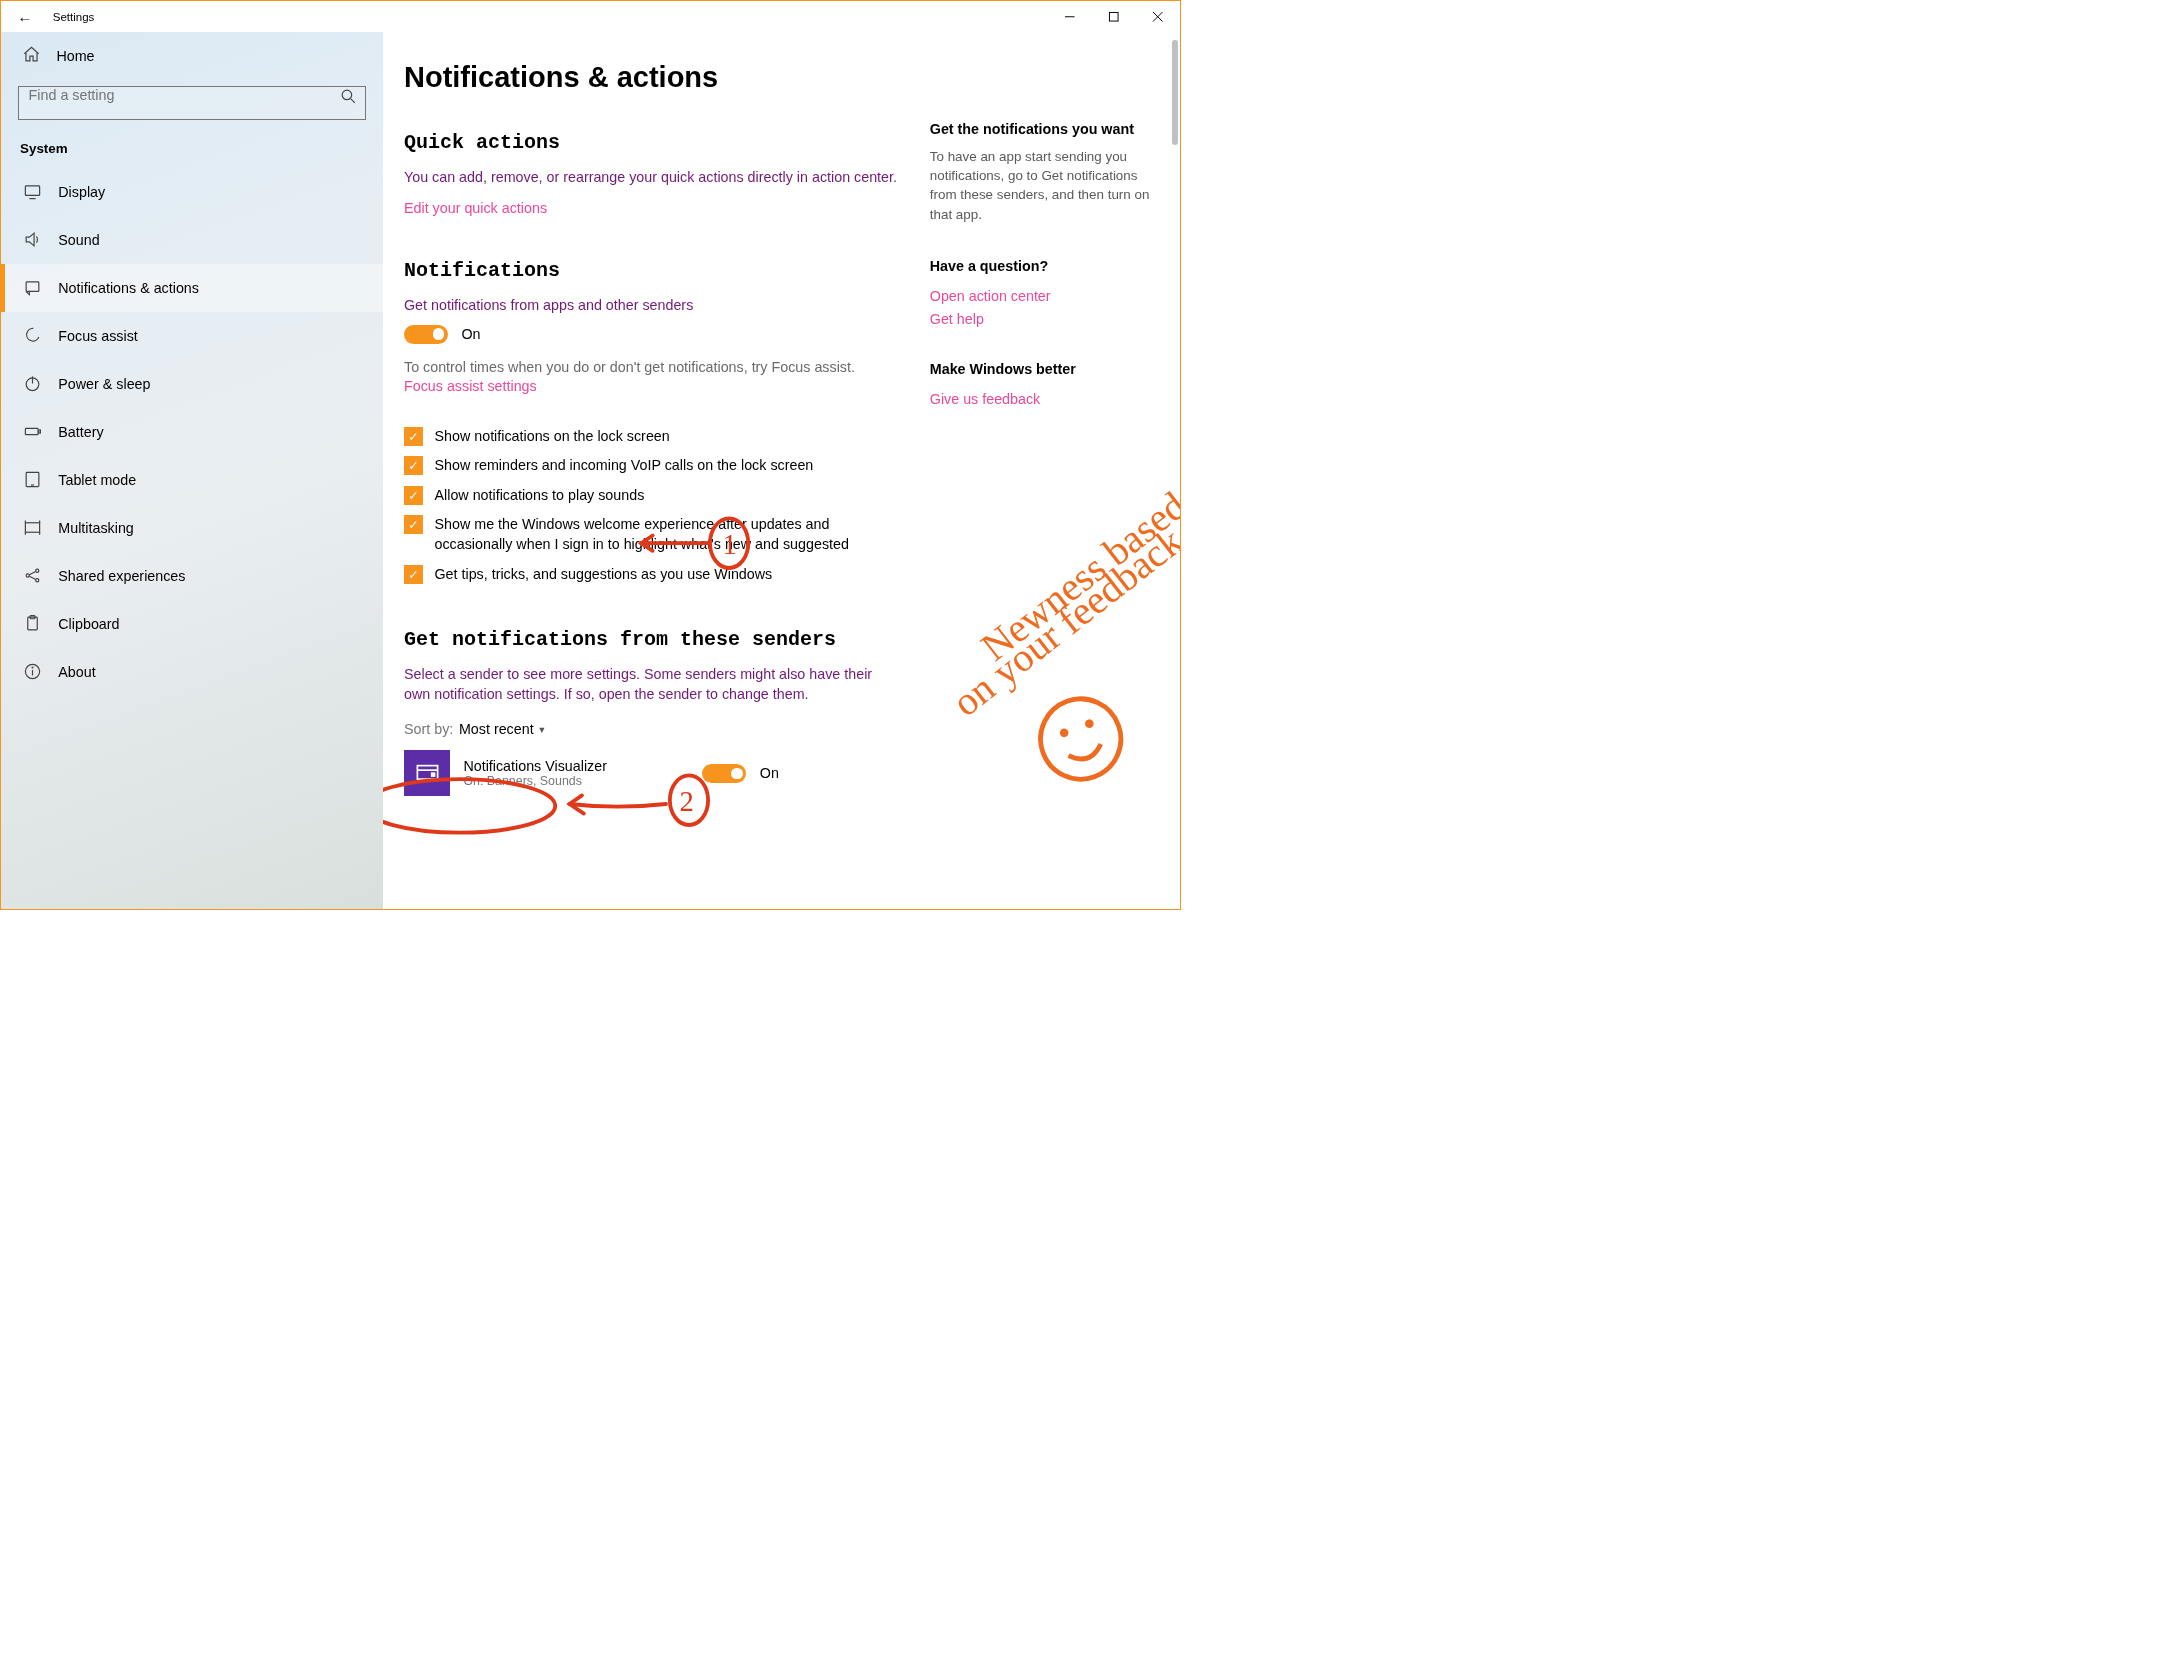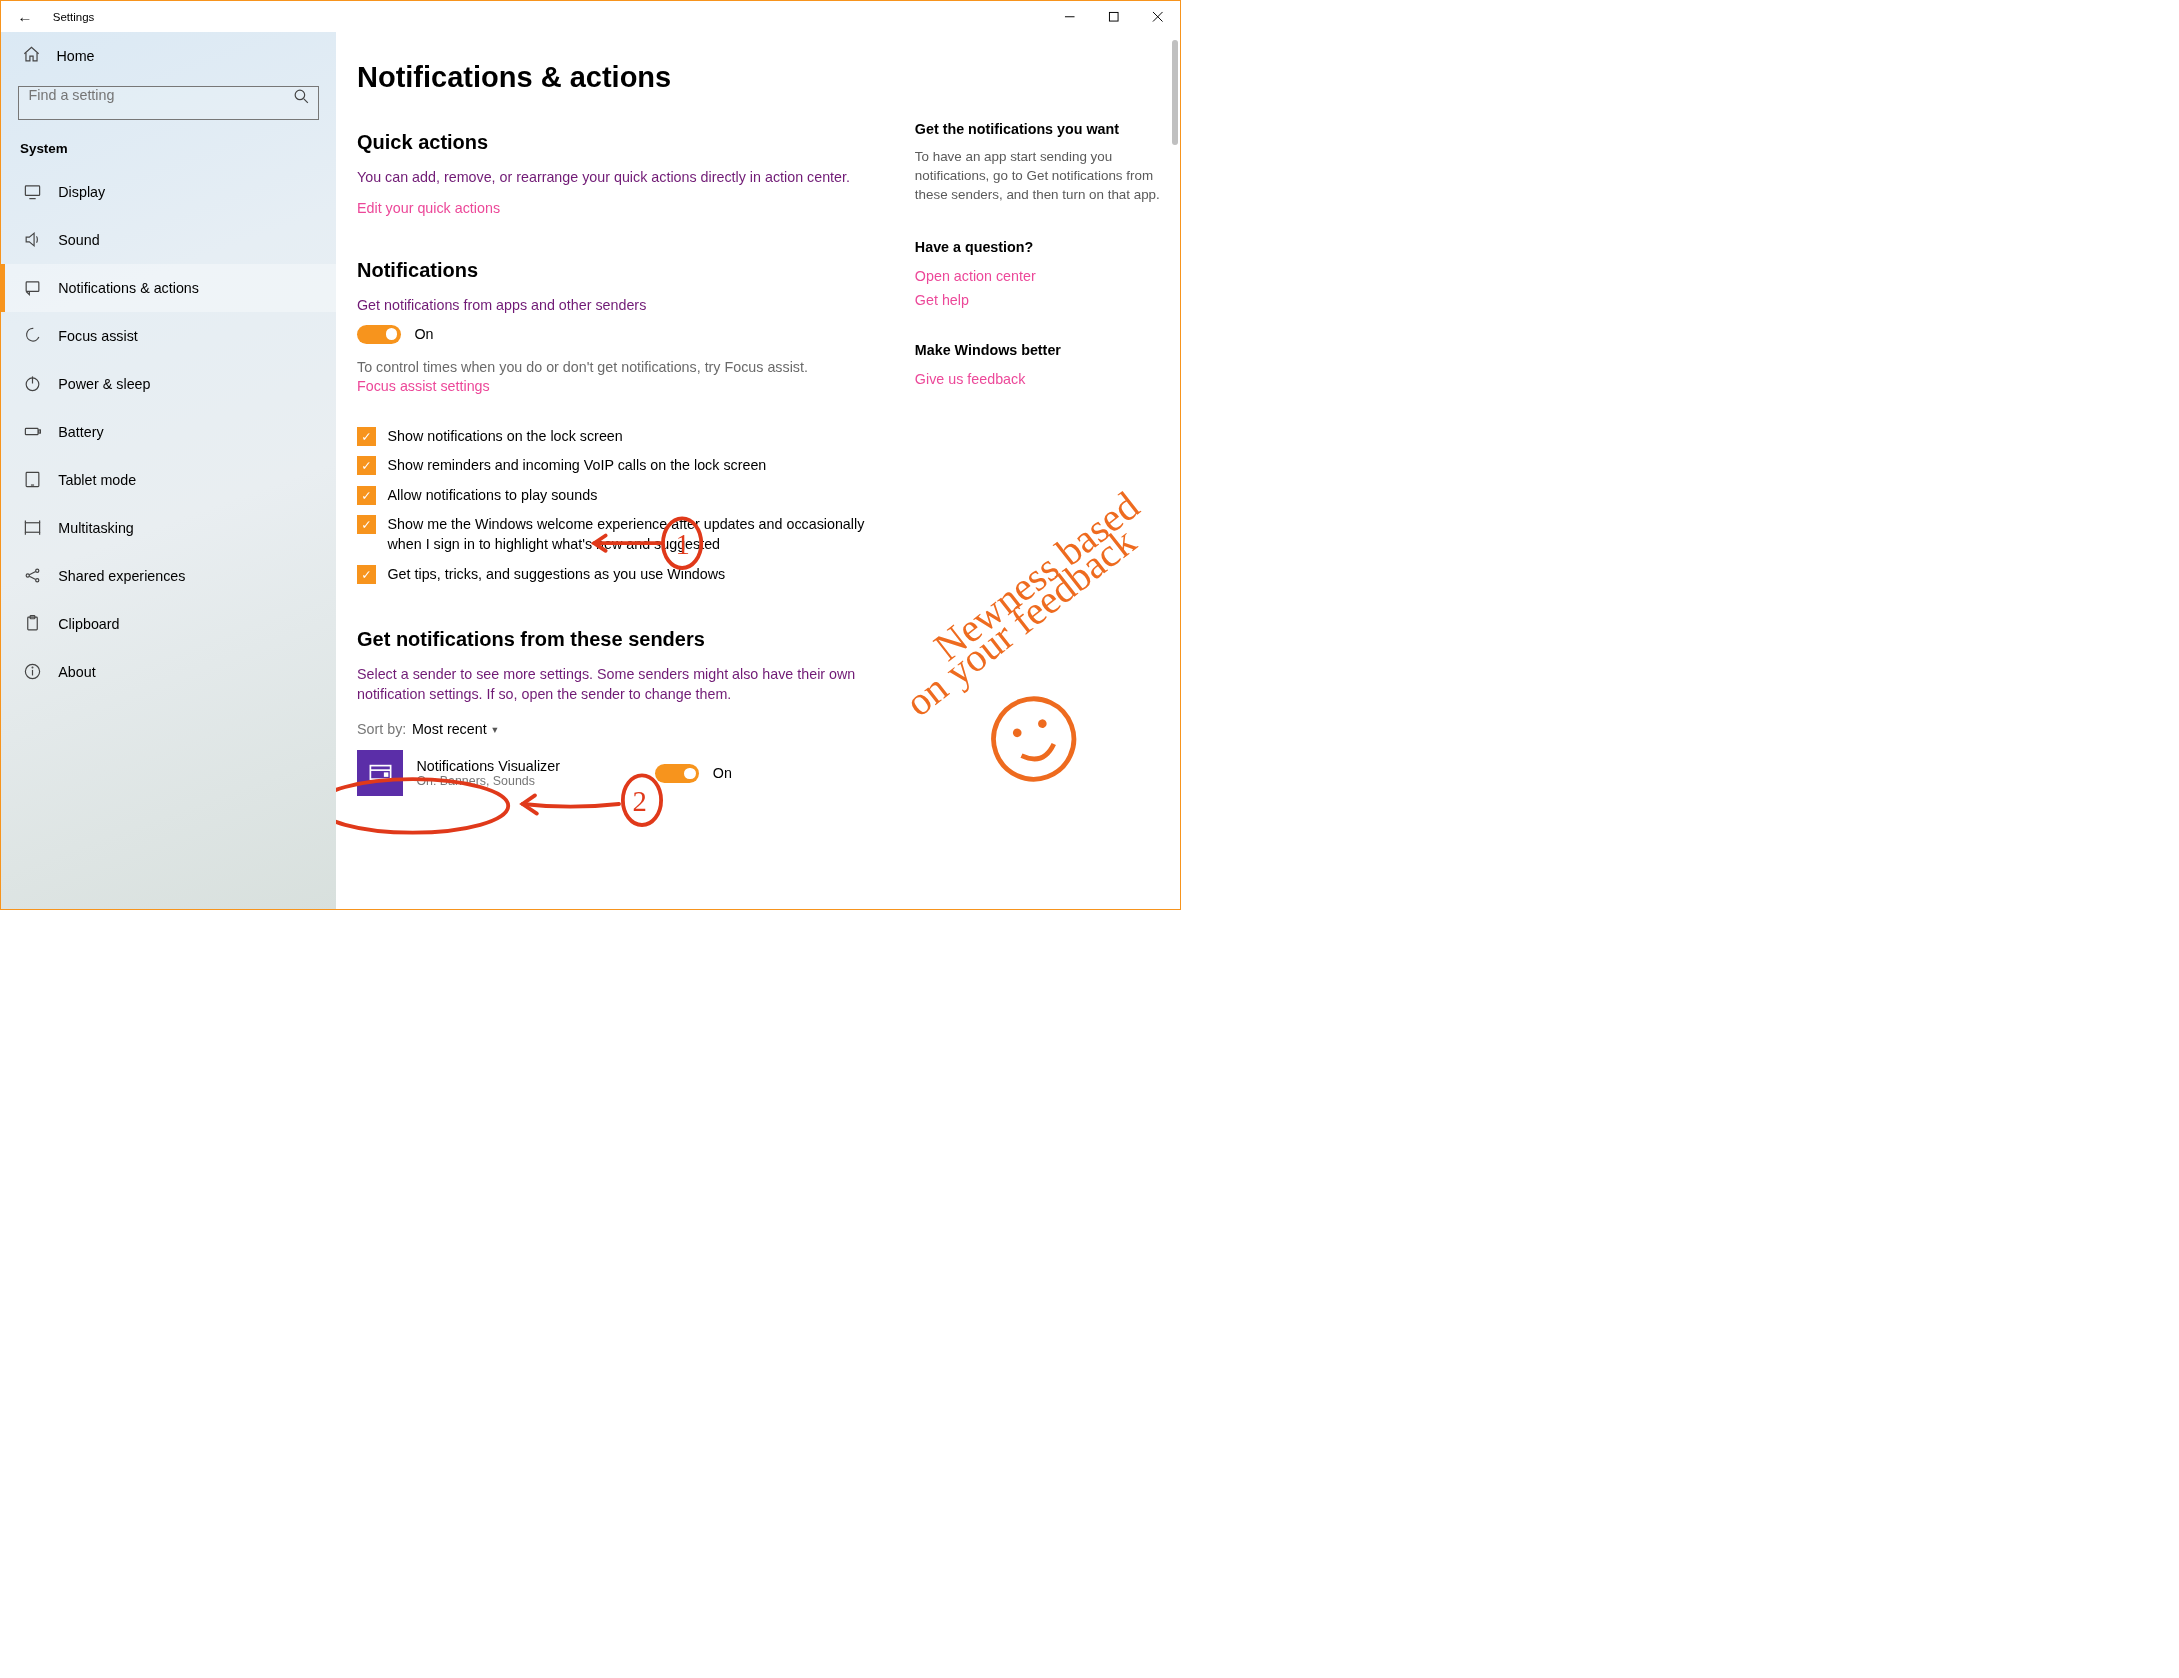--- a/index.html
+++ b/index.html
@@ -8,42 +8,42 @@
 
   .titlebar { height: 31px; display: flex; align-items: center; }
   .titlebar .back { width: 48px; text-align: center; font-size: 15.3px; color: #000; cursor: pointer; }
   .titlebar .app-title { font-size: 11.5px; color: #000; padding-left: 3.8px; }
   .win-controls { position: absolute; top: 0; right: 0; display: flex; }
   .win-controls div { width: 44px; height: 31px; display:flex; align-items:center; justify-content:center; font-size:12.4px; cursor:pointer; font-family: "Segoe UI", Arial; }
 
   .content { display: flex; height: 879px; }
 
   .sidebar {
-    width: 335px;
+    width: 382px;
     padding: 0;
     background: linear-gradient(160deg, #dbe9f4 0%, #e6eef4 30%, #e9eef1 55%, #d8e0dd 100%);
     position: relative;
   }
   .sb-scroll { position: relative; }
   .home-row { display:flex; align-items:center; padding: 13.4px 19px 13.4px 21px; font-size:14.3px; cursor:pointer; }
   .home-row .icon { width: 21px; margin-right: 13.4px; }
   .search-wrap { margin: 5.7px 17px 13.4px 17px; }
   .search-box { display:flex; align-items:flex-start; border:1px solid #777; height:34px; background:rgba(255,255,255,0.15); }
   .search-box input { flex:1; border:0; background:transparent; padding:0 9.6px; font-size:14.3px; color:#555; outline:none; }
   .search-box .sicon { width:32.5px; text-align:center; color:#555; }
   .cat-label { font-weight:600; font-size:13.4px; padding: 7.6px 19px 11.5px 19px; }
   .nav-item { display:flex; align-items:center; height:48px; padding:0 0 0 21px; font-size:14.3px; cursor:pointer; position:relative; }
   .nav-item .icon { width:21px; margin-right:15.3px; display:flex; align-items:center; justify-content:center; }
   .nav-item.active { background: rgba(255,255,255,0.35); }
   .nav-item.active::before { content:''; position:absolute; left:0; top:0; bottom:0; width:3.8px; background:#f7941d; }
 
   .main { flex:1; position:relative; padding: 29px 19px 0 21px; overflow:hidden; }
   .main-scroll { position:absolute; right:1.9px; top:7.6px; width:5.7px; height:105px; background:#c0c0c0; border-radius:2.9px; }
   h1 { font-size:29px; font-weight:600; margin-bottom: 27px; }
-  h2 { font-size:20px; font-weight:600; margin: 9.6px 0 13.4px 0; }
+  h2 { font-size:20px; font-weight:600; margin: 9.6px 0 13.4px 0; font-family: Liberation Mono, monospace; }
   .main-body { display:flex; gap: 29px; }
   .col-left { width: 535px; }
   .col-right { width: 249px; font-size:13.4px; }
   .col-right .block { margin-bottom: 34px; }
   .col-right .block-title { font-weight:600; font-size:14.3px; margin-bottom:9.6px; }
   .col-right .block-body { color:#5a5a5a; line-height:1.45; }
   .link { color:#ec4899; font-size:14.3px; cursor:pointer; display:inline-block; }
   .link-block { margin-top:3.8px; }
   p.body { font-size:14.3px; color:#701a75; line-height:1.4; margin-bottom:11.5px; }
   p.sub { font-size:14.3px; color:#6a6a6a; line-height:1.4; }

